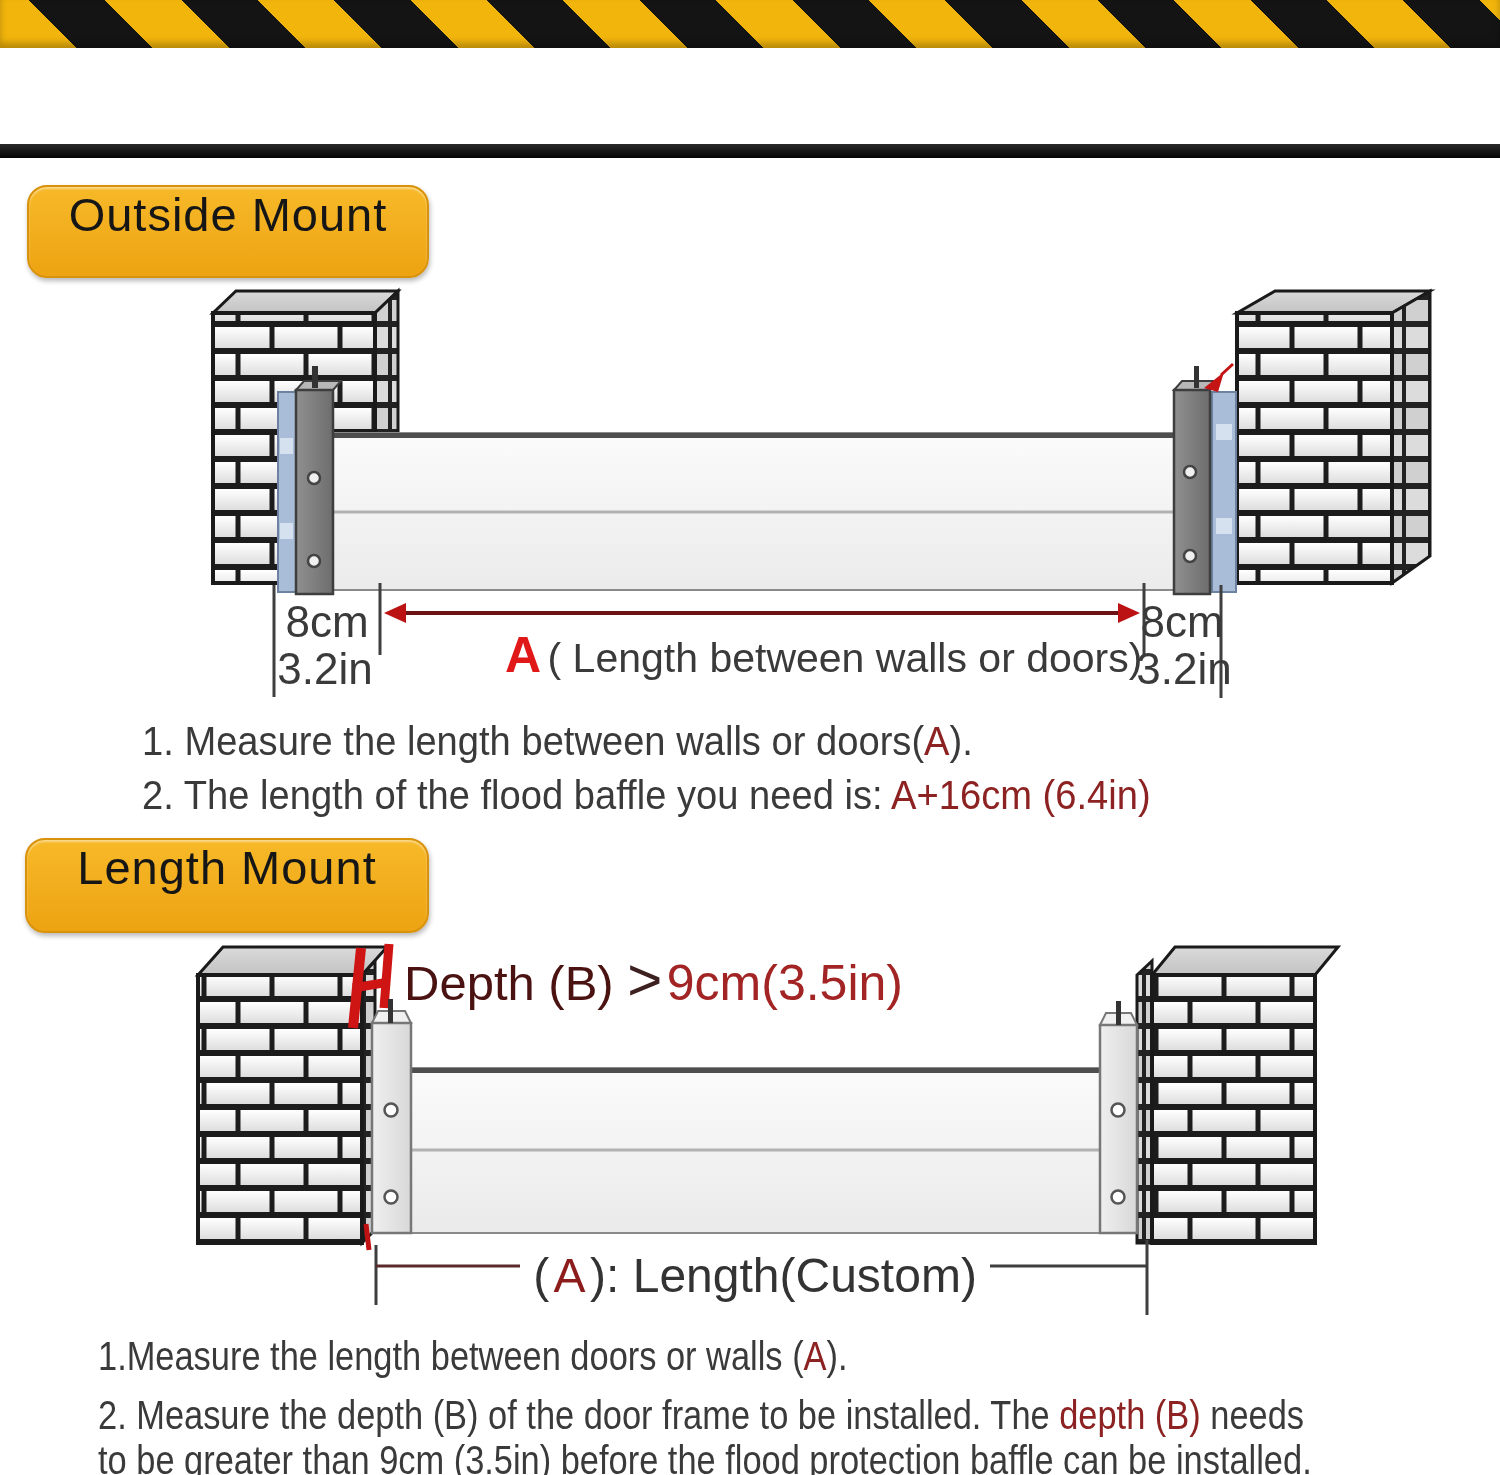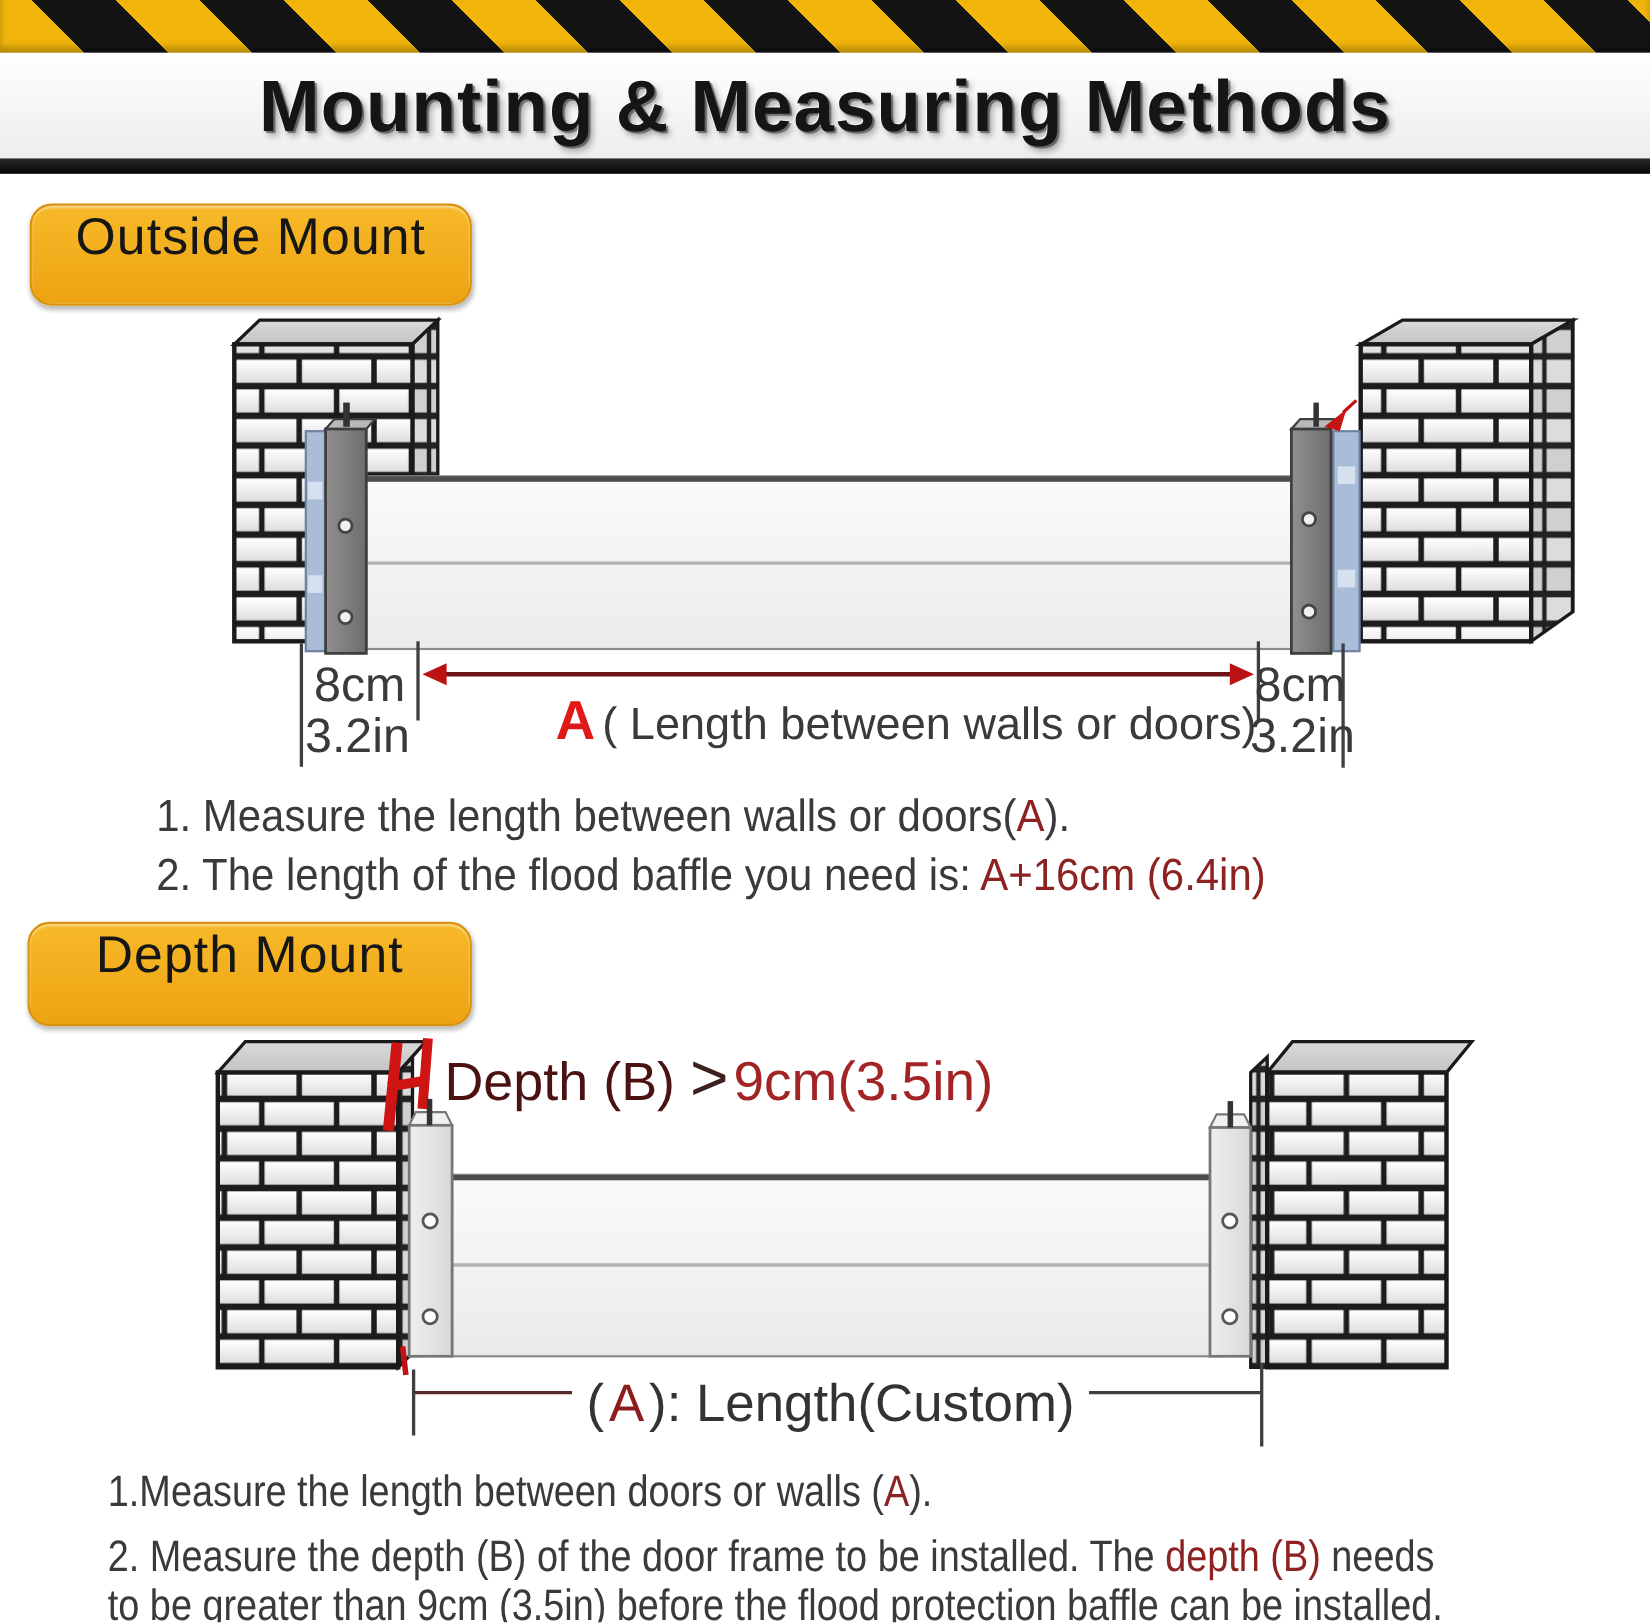--- a/index.html
+++ b/index.html
@@ -43,23 +43,20 @@
   #steps-inside{left:98px;top:1334px;font-size:40px;line-height:45px;transform:scaleX(.86);transform-origin:left top;}
   #steps-inside .p1{margin-bottom:14px;}
   .accent-dark{color:#8d2222;}
 </style>
 </head>
 <body>
 
 <div id="stage">
 
   <div class="hazard"></div>
-  <div class="banner">
-    <div class="title">Mounting &amp; Measuring Methods</div>
-  </div>
   <div class="headbar"></div>
 
   <div class="badge" id="badge-outside">
     <span>Outside Mount</span>
   </div>
 
   <svg class="diag" style="top:280px" width="1500" height="425" viewBox="0 280 1500 425">
     <defs>
       <linearGradient id="gBrick1" x1="0" y1="0" x2="0" y2="1">
         <stop offset="0" stop-color="#ffffff"></stop>
@@ -144,21 +141,21 @@
   <div class="steps" id="steps-outside">
     <div>
       <span>1. Measure the length between walls or doors(</span><span class="accent-dark">A</span><span>).</span>
     </div>
     <div>
       <span>2. The length of the flood baffle you need is: </span><span class="accent-dark">A+16cm (6.4in)</span>
     </div>
   </div>
 
   <div class="badge" id="badge-inside">
-    <span>Depth Mount</span>
+    <span>Length Mount</span>
   </div>
 
   <svg class="diag" style="top:935px" width="1500" height="400" viewBox="0 935 1500 400">
     <defs>
       <linearGradient id="gBrick2" x1="0" y1="0" x2="0" y2="1">
         <stop offset="0" stop-color="#ffffff"></stop>
           <stop offset="1" stop-color="#dedede"></stop>
       </linearGradient>
       <linearGradient id="gTop2" x1="0" y1="0" x2="0" y2="1">
         <stop offset="0" stop-color="#dadada"></stop>

